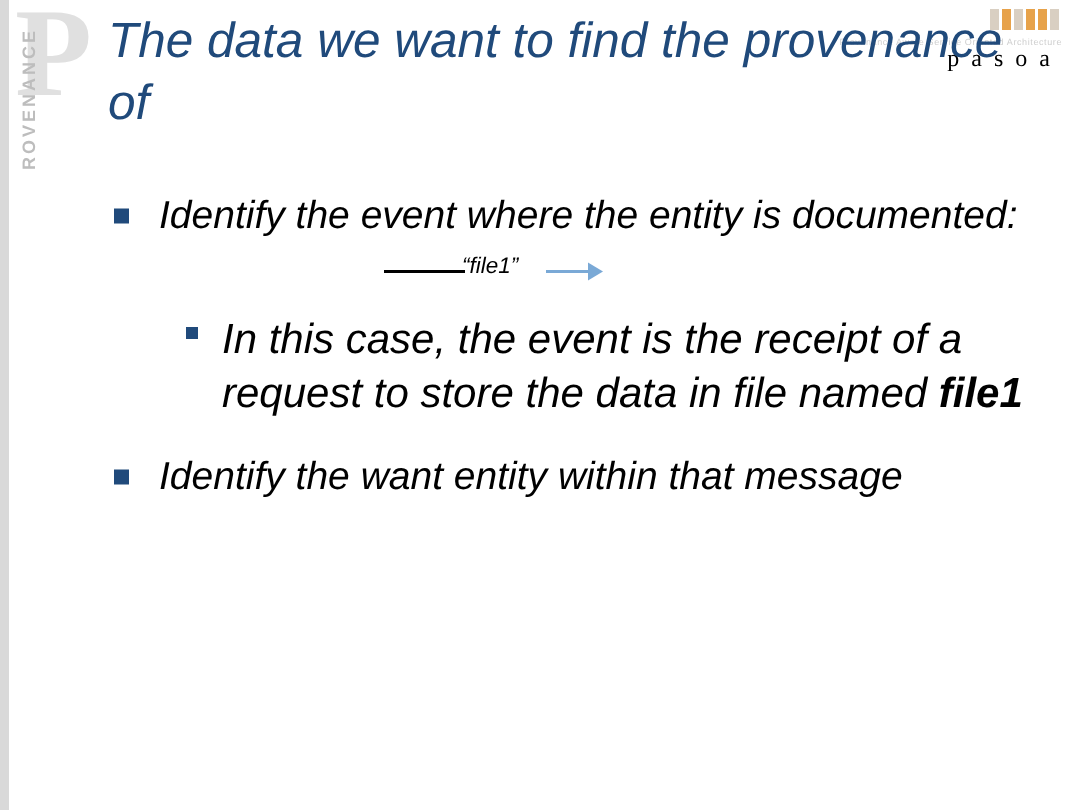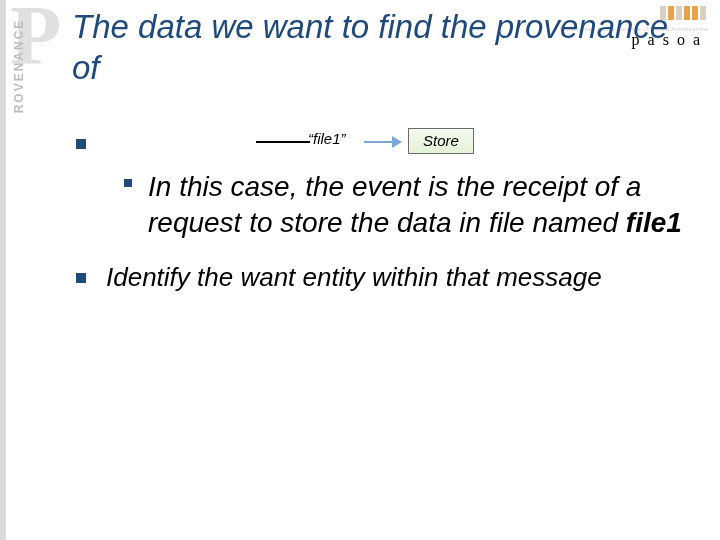--- a/index.html
+++ b/index.html
@@ -177,25 +177,25 @@
   </div>
   <div class="smallwords">Provenance Aware Service Oriented Architecture</div>
   <div class="word">pasoa</div>
 </div>
 
 <div class="slide">
   <div class="title">The data we want to find the provenance of</div>
 
   <ul class="top">
     <li>
+      <span>Identify the event where the entity is documented:</span>
       <div class="diagram">
         <div class="arrow-line"></div>
         <div class="file-label">“file1”</div>
         <div class="arrow2"></div>
-        <div class="store-box">Store</div>
       </div>
       <ul class="sub">
         <li>
           <span>In this case, the event is the receipt of a request to store the data in file named </span><b class="file1">file1</b>
         </li>
       </ul>
     </li>
 
     <li>
       <span>Identify the want entity within that message</span>

